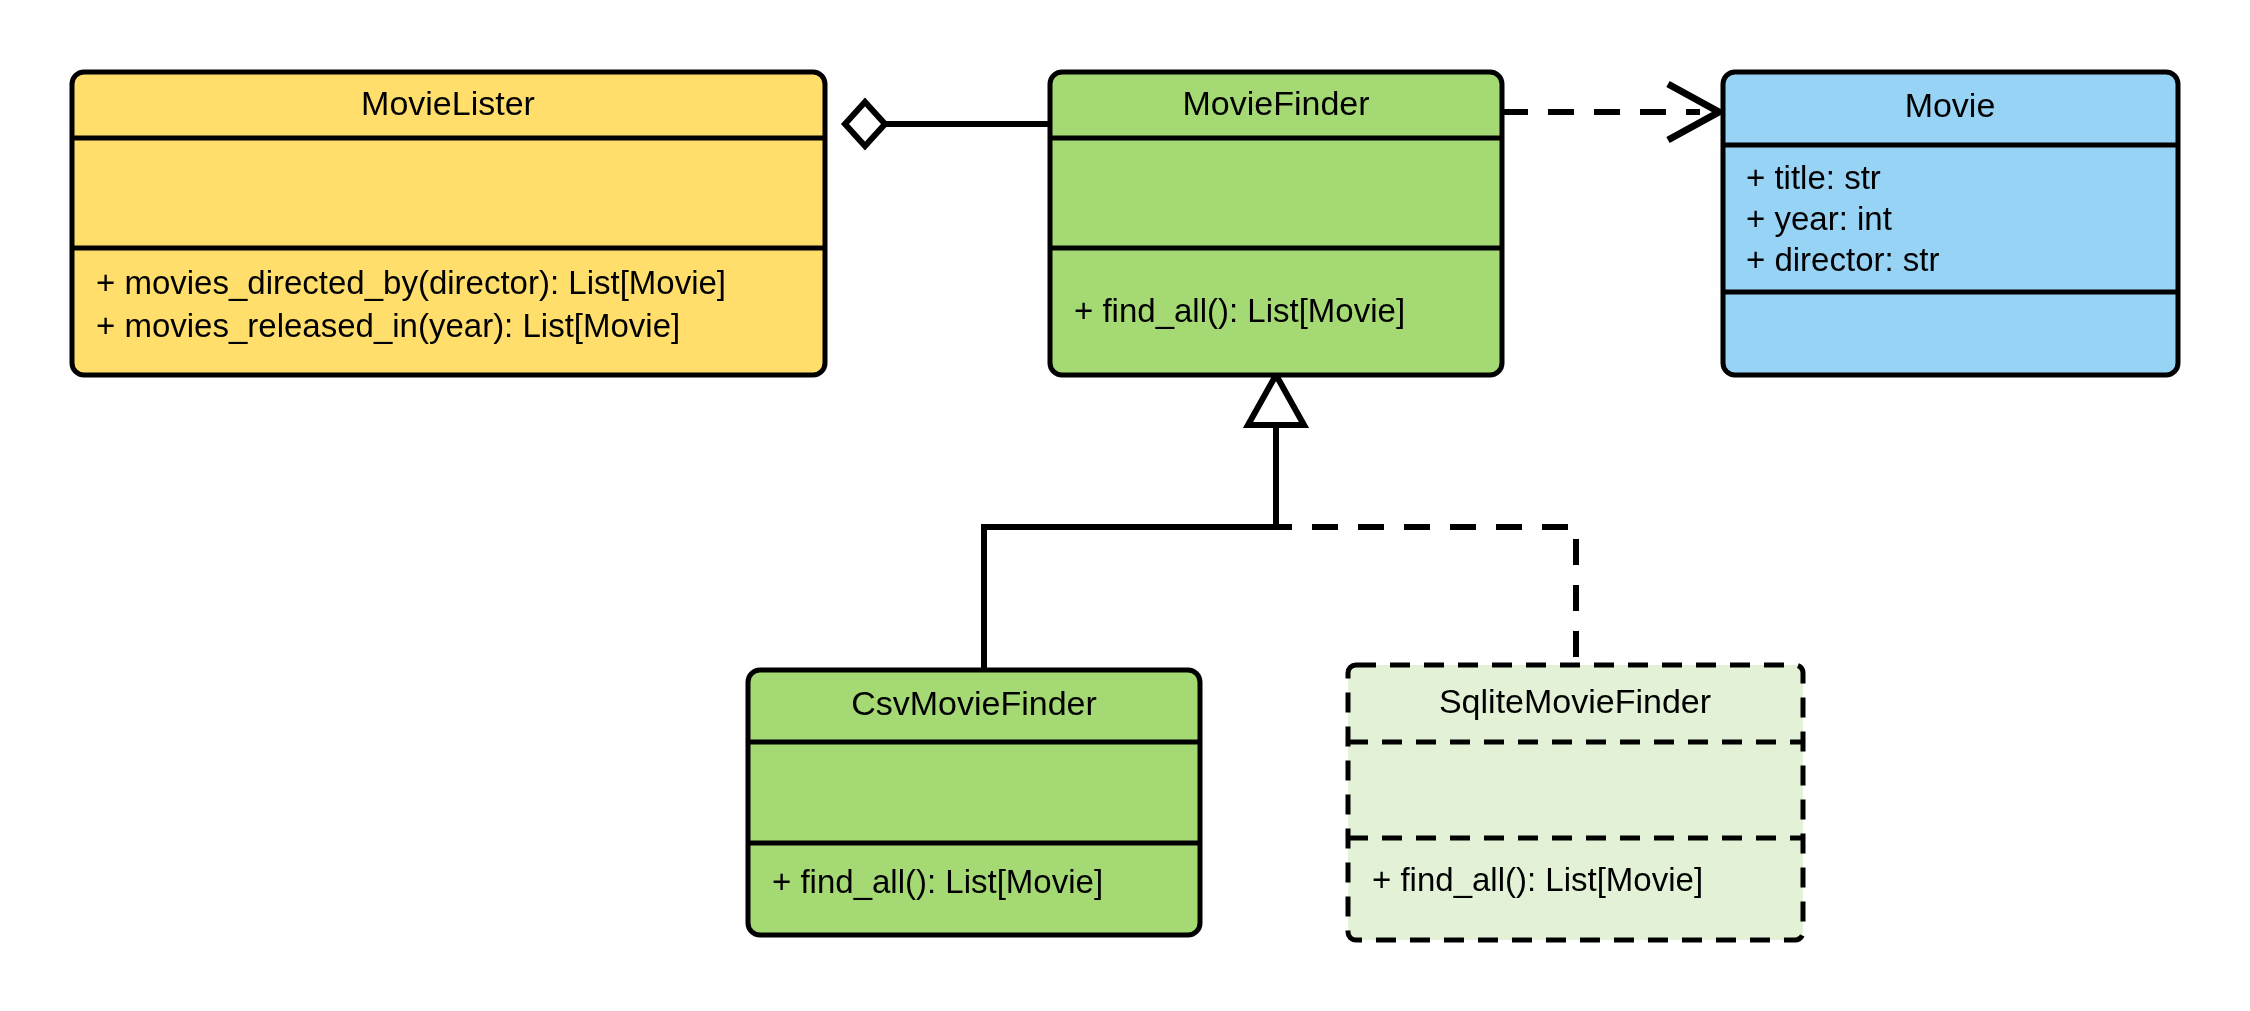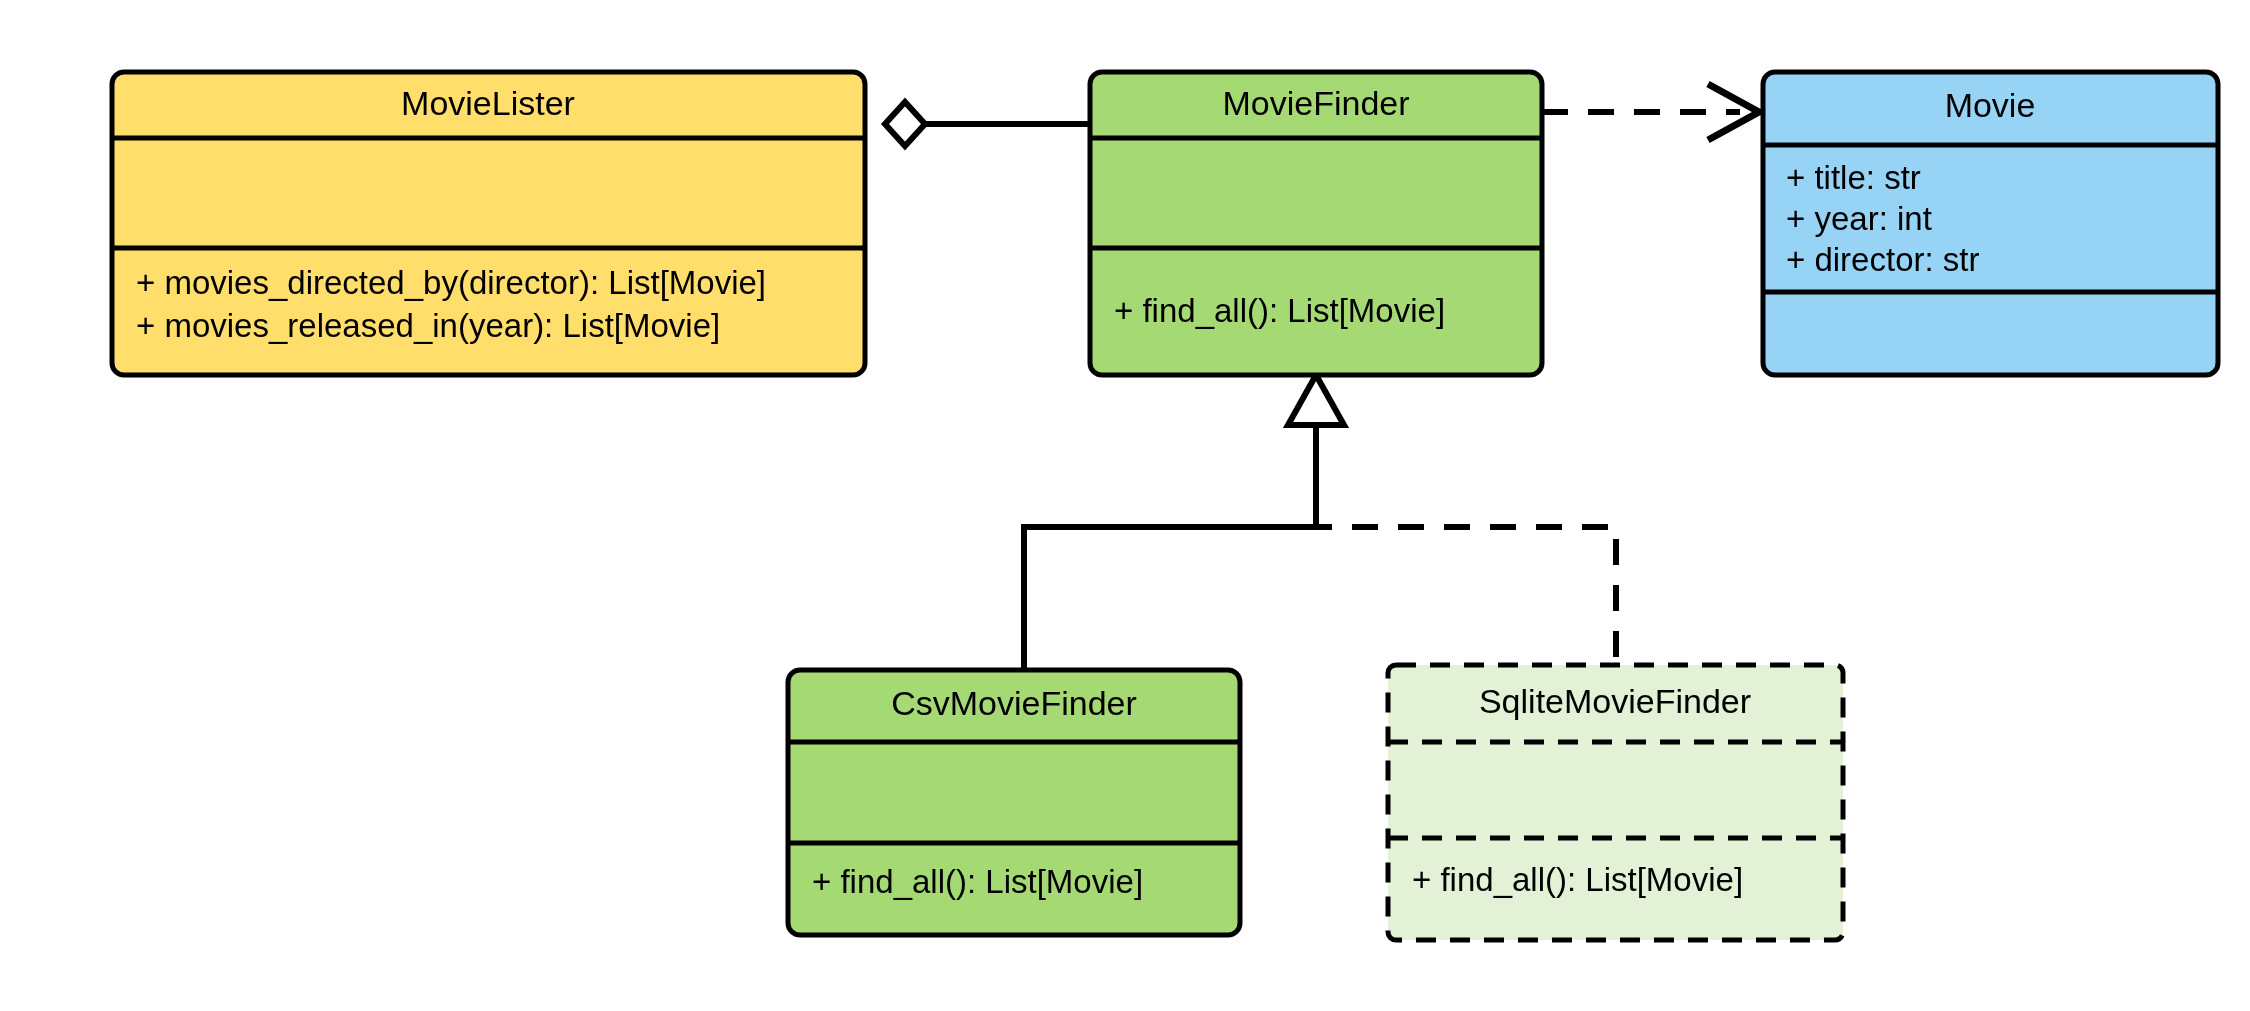--- a/index.html
+++ b/index.html
@@ -11,21 +11,20 @@
     width: 2250px;
     height: 1011px;
     font-family: "Liberation Sans", sans-serif;
     overflow: hidden;
   }
   #diagram-root {
     position: relative;
     width: 2174px;
     height: 1011px;
     background: #ffffff;
-    padding-left: 40px;
   }
   svg#uml {
     display: block;
     width: 2250px;
     height: 1011px;
   }
   .cls-title {
     font-family: "Liberation Sans", sans-serif;
     font-size: 34px;
     fill: #000000;

